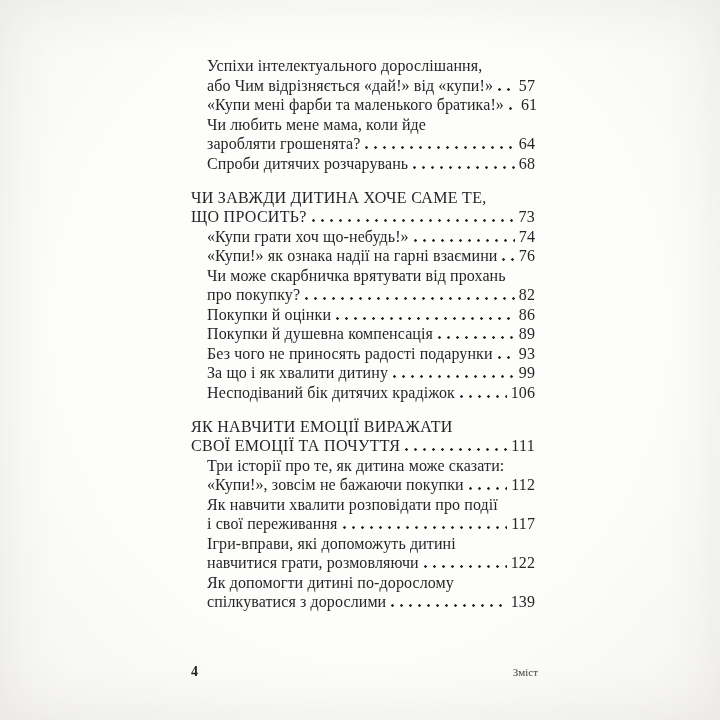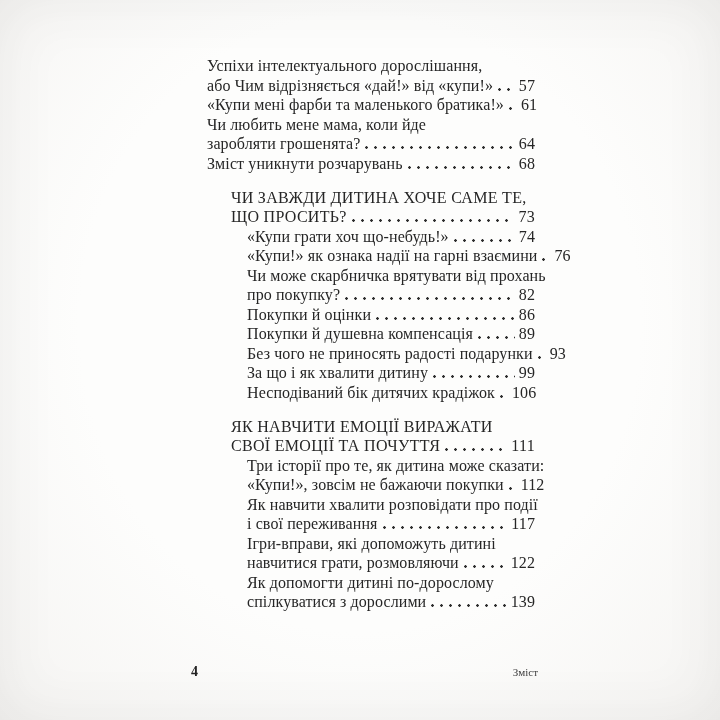--- a/index.html
+++ b/index.html
@@ -19,21 +19,21 @@
   }
   .toc {
     position: absolute;
     left: 191px;
     top: 56px;
     width: 344px;
     font-size: 16px;
     line-height: 19.5px;
     letter-spacing: 0.1px;
   }
-  .toc-block + .toc-block { margin-top: 14.5px; margin-left: 40px; }
+  .toc-block + .toc-block { margin-top: 14.5px; }
   .toc-entry.item { padding-left: 16px; }
   .toc-entry.heading { letter-spacing: 0.3px; }
   .toc-line { display: flex; align-items: baseline; }
   .toc-text { white-space: nowrap; }
   .leader {
     flex: 1 1 8px;
     min-width: 8px;
     height: 3px;
     margin: 0 4px 0 5px;
     background-image: radial-gradient(circle at 1.5px 1.5px, #2e2e2e 1.15px, rgba(0,0,0,0) 1.5px);
@@ -82,21 +82,21 @@
             <span class="toc-text">Чи любить мене мама, коли йде</span>
           </div>
           <div class="toc-line">
             <span class="toc-text">заробляти грошенята?</span>
             <span class="leader"></span>
             <span class="page-num">64</span>
           </div>
         </div>
         <div class="toc-entry item">
           <div class="toc-line">
-            <span class="toc-text">Зміст уникнути розчарувань</span>
+            <span class="toc-text">Спроби дитячих розчарувань</span>
             <span class="leader"></span>
             <span class="page-num">68</span>
           </div>
         </div>
       </section>
       <section class="toc-block">
         <div class="toc-entry heading">
           <div class="toc-line">
             <span class="toc-text">ЧИ ЗАВЖДИ ДИТИНА ХОЧЕ САМЕ ТЕ,</span>
           </div>

